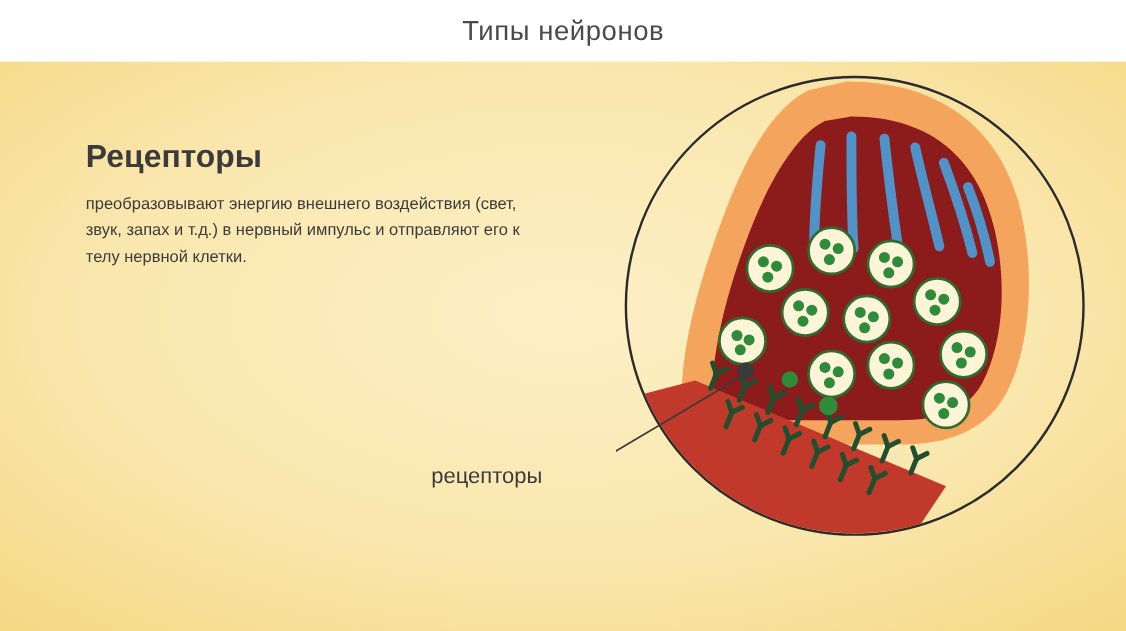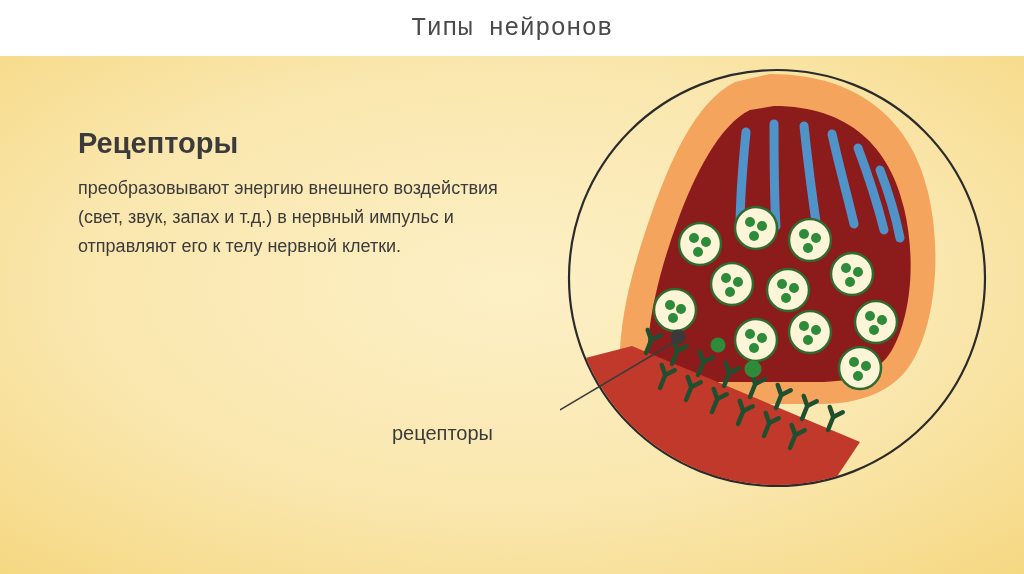--- a/index.html
+++ b/index.html
@@ -28,38 +28,38 @@
     width: 1024px;
     height: 56px;
     background: #ffffff;
     display: flex;
     align-items: center;
     justify-content: center;
   }
   .title-text {
     font-size: 25px;
     color: #4a4a4a;
-    font-family: Liberation Mono, monospace;
+    font-family: Liberation Sans, sans-serif;
     letter-spacing: 0.5px;
   }
   .text-block {
     position: absolute;
     left: 78px;
     top: 128px;
     width: 420px;
   }
   .heading {
     font-size: 29px;
     font-weight: bold;
     color: #3b3b3b;
     margin: 0 0 14px 0;
     line-height: 1.1;
   }
   .body-text {
-    font-size: 18px;
+    font-size: 15px;
     color: #3b3b3b;
     line-height: 1.62;
     margin: 0;
   }
   .callout-label {
     position: absolute;
     left: 392px;
     top: 422px;
     font-size: 20px;
     color: #3b3b3b;

